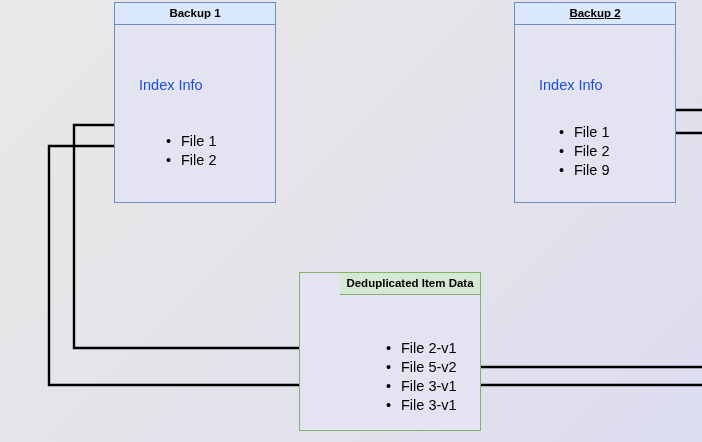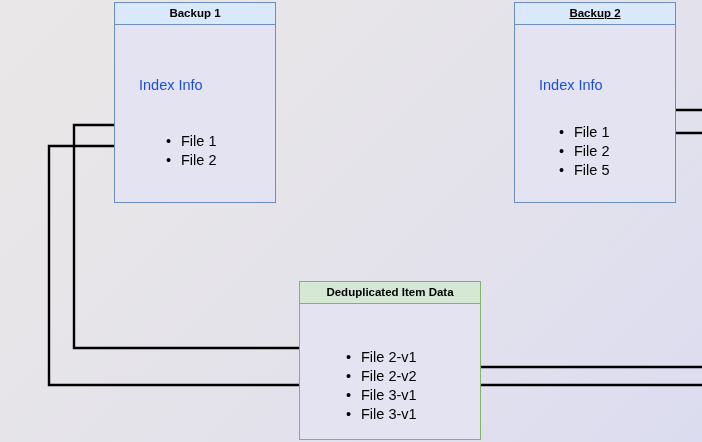--- a/index.html
+++ b/index.html
@@ -126,30 +126,30 @@
     </div>
   </div>
 
   <div class="box" style="left:474px; top:2px; width:162px; height:201px;text-decoration:underline;">
     <div class="box-header">Backup 2</div>
     <div class="box-body">
       <div class="caption" id="b2-caption">Index Info</div>
       <ul class="file-list" id="b2-list">
         <li>File 1</li>
         <li>File 2</li>
-        <li>File 5</li>
+        <li>File 9</li>
       </ul>
     </div>
   </div>
 
-  <div class="box green" style="left:259px; top:281px; width:182px; height:159px;">
+  <div class="box green" style="left:259px; top:272px; width:182px; height:159px;padding-left:40px;">
     <div class="box-header">Deduplicated Item Data</div>
     <div class="box-body">
       <ul class="file-list" id="dd-list">
         <li>File 2-v1</li>
-        <li>File 2-v2</li>
+        <li>File 5-v2</li>
         <li>File 3-v1</li>
         <li>File 3-v1</li>
       </ul>
     </div>
   </div>
 
 </div>
 
 </body></html>

